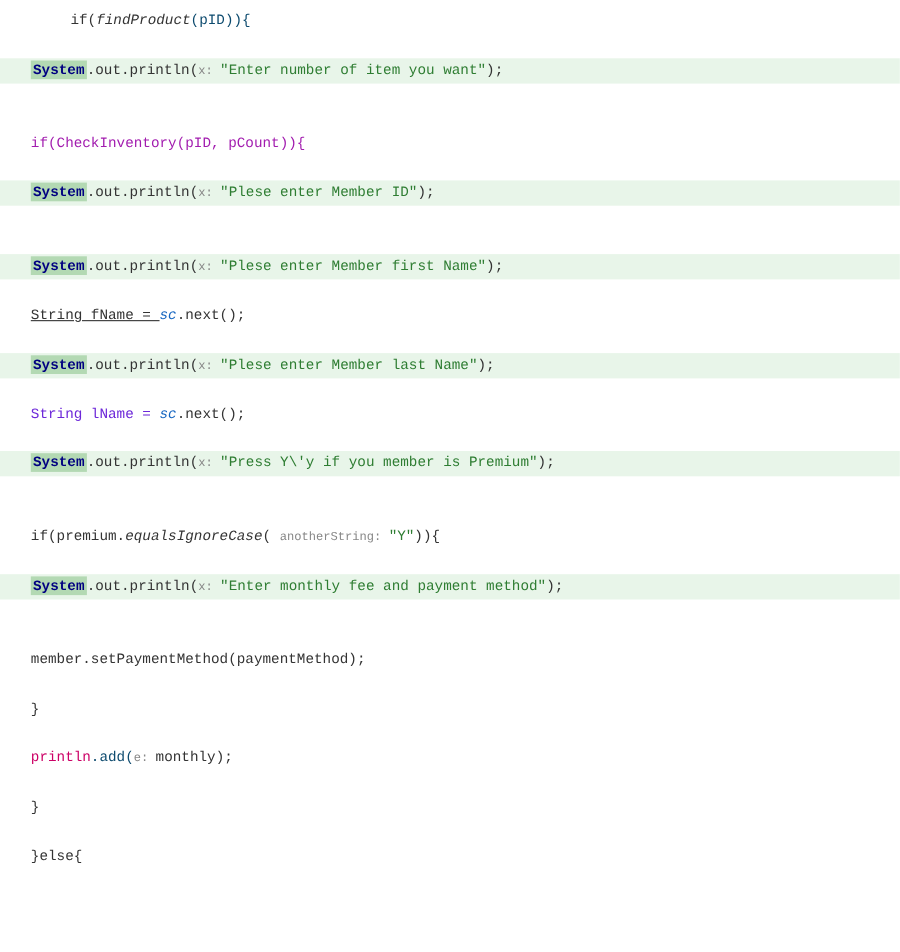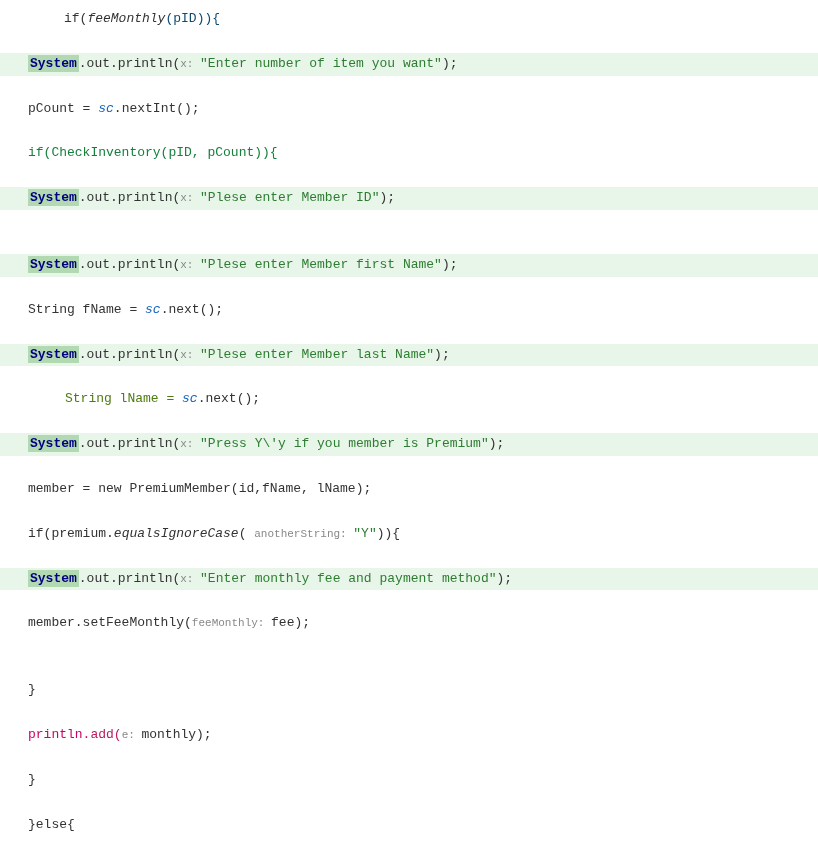--- a/index.html
+++ b/index.html
@@ -47,117 +47,111 @@
       color: #000080; 
       font-weight: bold;
       padding: 1px 2px;
     }
   </style>
 </head>
 <body>
 
 <div class="code-container">
 <div class="code-line">
-      <span class="code-content"><span style="color: rgb(51, 51, 51); margin-left: 36px;">if(</span><span style="font-style: italic; color: rgb(51, 51, 51);">feeMonthly</span><span style="color: #0c4a6e;">(pID)){</span></span>
+      <span class="code-content"><span style="color: rgb(51, 51, 51); margin-left: 36px;">if(</span><span style="font-style: italic; color: rgb(51, 51, 51);">findProduct</span><span style="color: #0c4a6e;">(pID)){</span></span>
     </div>
     <div class="code-line">
       <span class="code-content"></span>
     </div>
     <div class="code-line highlighted">
       <span class="code-content"><span class="system-kw">System</span><span style="color: rgb(51, 51, 51);">.out.println(</span><span style="color: rgb(136, 136, 136); font-size: 11px;">x: </span><span style="color: rgb(46, 125, 50);">"Enter number of item you want"</span><span style="color: rgb(51, 51, 51);">);</span></span>
     </div>
     <div class="code-line">
       <span class="code-content"></span>
     </div>
     <div class="code-line">
-      <span class="code-content"><span style="color: rgb(51, 51, 51);">pCount = </span><span style="color: rgb(21, 101, 192); font-style: italic;">sc</span><span style="color: rgb(51, 51, 51);">.nextInt();</span></span>
-    </div>
-    <div class="code-line">
       <span class="code-content"></span>
     </div>
     <div class="code-line">
-      <span class="code-content"><span style="color: #15803d;">if(CheckInventory(pID, pCount)){</span></span>
+      <span class="code-content"><span style="color: #a21caf;">if(CheckInventory(pID, pCount)){</span></span>
     </div>
     <div class="code-line">
       <span class="code-content"></span>
     </div>
     <div class="code-line highlighted">
       <span class="code-content"><span class="system-kw">System</span><span style="color: rgb(51, 51, 51);">.out.println(</span><span style="color: rgb(136, 136, 136); font-size: 11px;">x: </span><span style="color: rgb(46, 125, 50);">"Plese enter Member ID"</span><span style="color: rgb(51, 51, 51);">);</span></span>
     </div>
     <div class="code-line">
       <span class="code-content"></span>
     </div>
     <div class="code-line">
       <span class="code-content"></span>
     </div>
     <div class="code-line highlighted">
       <span class="code-content"><span class="system-kw">System</span><span style="color: rgb(51, 51, 51);">.out.println(</span><span style="color: rgb(136, 136, 136); font-size: 11px;">x: </span><span style="color: rgb(46, 125, 50);">"Plese enter Member first Name"</span><span style="color: rgb(51, 51, 51);">);</span></span>
     </div>
     <div class="code-line">
       <span class="code-content"></span>
     </div>
     <div class="code-line">
-      <span class="code-content"><span style="color: rgb(51, 51, 51);">String fName = </span><span style="color: rgb(21, 101, 192); font-style: italic;">sc</span><span style="color: rgb(51, 51, 51);">.next();</span></span>
+      <span class="code-content"><span style="color: rgb(51, 51, 51); text-decoration: underline;">String fName = </span><span style="color: rgb(21, 101, 192); font-style: italic;">sc</span><span style="color: rgb(51, 51, 51);">.next();</span></span>
     </div>
     <div class="code-line">
       <span class="code-content"></span>
     </div>
     <div class="code-line highlighted">
       <span class="code-content"><span class="system-kw">System</span><span style="color: rgb(51, 51, 51);">.out.println(</span><span style="color: rgb(136, 136, 136); font-size: 11px;">x: </span><span style="color: rgb(46, 125, 50);">"Plese enter Member last Name"</span><span style="color: rgb(51, 51, 51);">);</span></span>
     </div>
     <div class="code-line">
       <span class="code-content"></span>
     </div>
     <div class="code-line">
-      <span class="code-content"><span style="color: #4d7c0f; margin-left: 37px;">String lName = </span><span style="color: rgb(21, 101, 192); font-style: italic;">sc</span><span style="color: rgb(51, 51, 51);">.next();</span></span>
+      <span class="code-content"><span style="color: #6d28d9;">String lName = </span><span style="color: rgb(21, 101, 192); font-style: italic;">sc</span><span style="color: rgb(51, 51, 51);">.next();</span></span>
     </div>
     <div class="code-line">
       <span class="code-content"></span>
     </div>
     <div class="code-line highlighted">
       <span class="code-content"><span class="system-kw">System</span><span style="color: rgb(51, 51, 51);">.out.println(</span><span style="color: rgb(136, 136, 136); font-size: 11px;">x: </span><span style="color: rgb(46, 125, 50);">"Press Y\'y if you member is Premium"</span><span style="color: rgb(51, 51, 51);">);</span></span>
     </div>
     <div class="code-line">
       <span class="code-content"></span>
-    </div>
-    <div class="code-line">
-      <span class="code-content"><span style="color: rgb(51, 51, 51);">member = new PremiumMember(id,fName, lName);</span></span>
     </div>
     <div class="code-line">
       <span class="code-content"></span>
     </div>
     <div class="code-line">
       <span class="code-content"><span style="color: rgb(51, 51, 51);">if(premium.</span><span style="font-style: italic; color: rgb(51, 51, 51);">equalsIgnoreCase</span><span style="color: rgb(51, 51, 51);">( </span><span style="color: rgb(136, 136, 136); font-size: 11px;">anotherString: </span><span style="color: rgb(46, 125, 50);">"Y"</span><span style="color: rgb(51, 51, 51);">)){</span></span>
     </div>
     <div class="code-line">
       <span class="code-content"></span>
     </div>
     <div class="code-line highlighted">
       <span class="code-content"><span class="system-kw">System</span><span style="color: rgb(51, 51, 51);">.out.println(</span><span style="color: rgb(136, 136, 136); font-size: 11px;">x: </span><span style="color: rgb(46, 125, 50);">"Enter monthly fee and payment method"</span><span style="color: rgb(51, 51, 51);">);</span></span>
     </div>
     <div class="code-line">
       <span class="code-content"></span>
     </div>
     <div class="code-line">
-      <span class="code-content"><span style="color: rgb(51, 51, 51);">member.setFeeMonthly(</span><span style="color: rgb(136, 136, 136); font-size: 11px;">feeMonthly: </span><span style="color: rgb(51, 51, 51);">fee);</span></span>
+      <span class="code-content"></span>
     </div>
     <div class="code-line">
-      <span class="code-content"></span>
+      <span class="code-content"><span style="color: rgb(51, 51, 51);">member.setPaymentMethod(paymentMethod);</span></span>
     </div>
     <div class="code-line">
       <span class="code-content"></span>
     </div>
     <div class="code-line">
       <span class="code-content"><span style="color: rgb(51, 51, 51);">}</span></span>
     </div>
     <div class="code-line">
       <span class="code-content"></span>
     </div>
     <div class="code-line">
-      <span class="code-content"><span style="color: rgb(204, 0, 102);">println</span><span style="color: #be185d;">.add(</span><span style="color: rgb(136, 136, 136); font-size: 11px;">e: </span><span style="color: rgb(51, 51, 51);">monthly);</span></span>
+      <span class="code-content"><span style="color: rgb(204, 0, 102);">println</span><span style="color: #0c4a6e;">.add(</span><span style="color: rgb(136, 136, 136); font-size: 11px;">e: </span><span style="color: rgb(51, 51, 51);">monthly);</span></span>
     </div>
     <div class="code-line">
       <span class="code-content"></span>
     </div>
     <div class="code-line">
       <span class="code-content"><span style="color: rgb(51, 51, 51);">}</span></span>
     </div>
     <div class="code-line">
       <span class="code-content"></span>
     </div>

